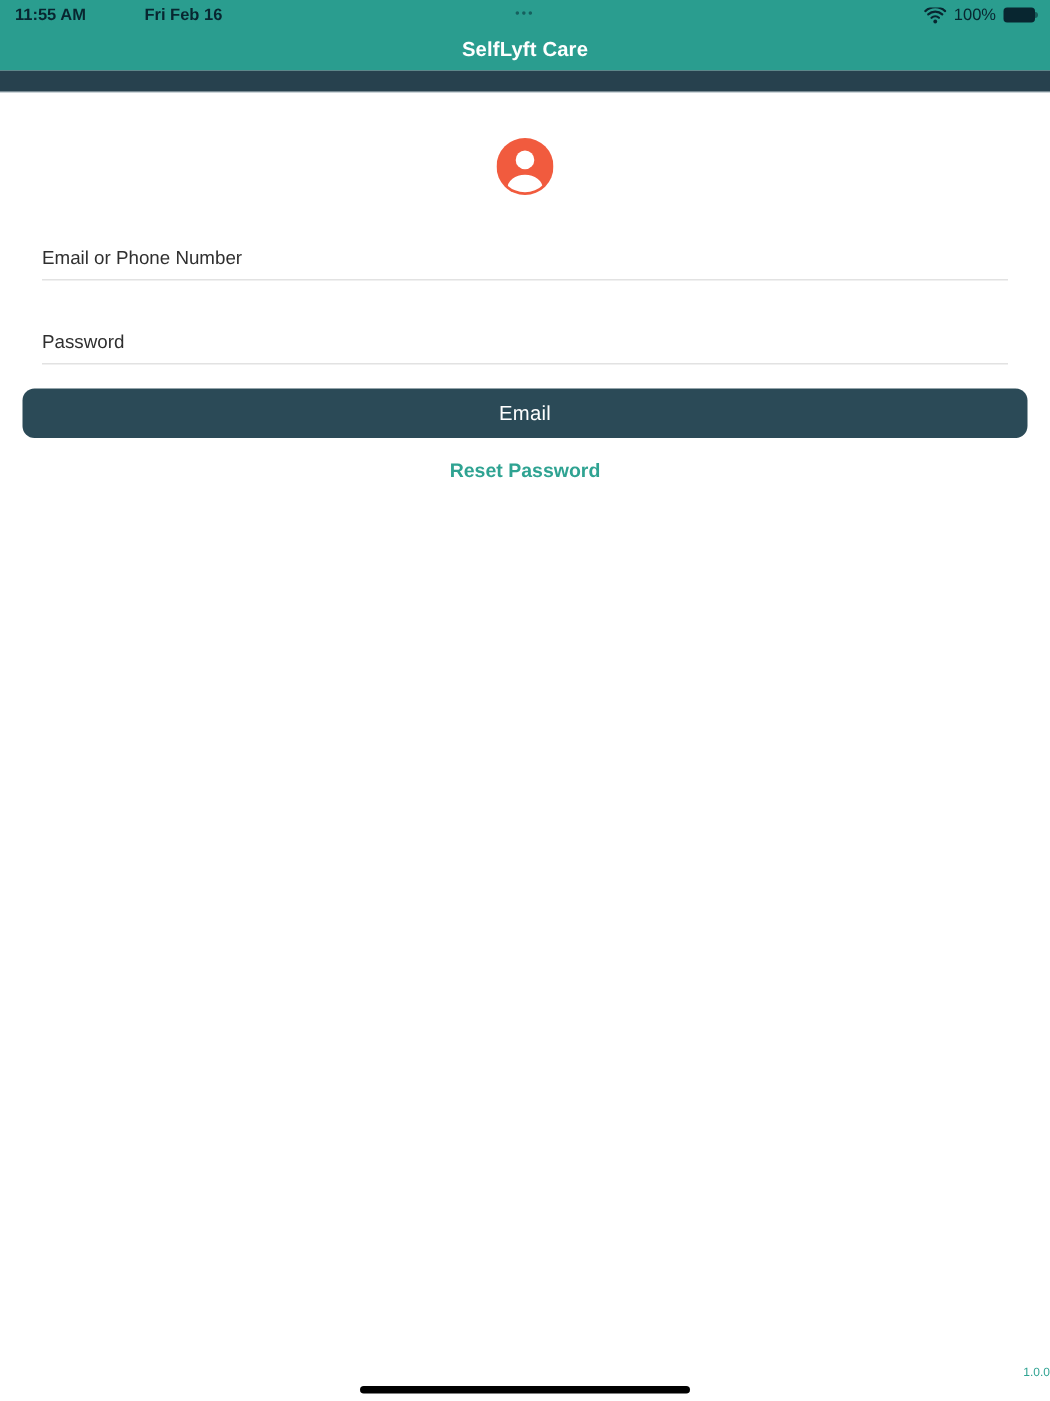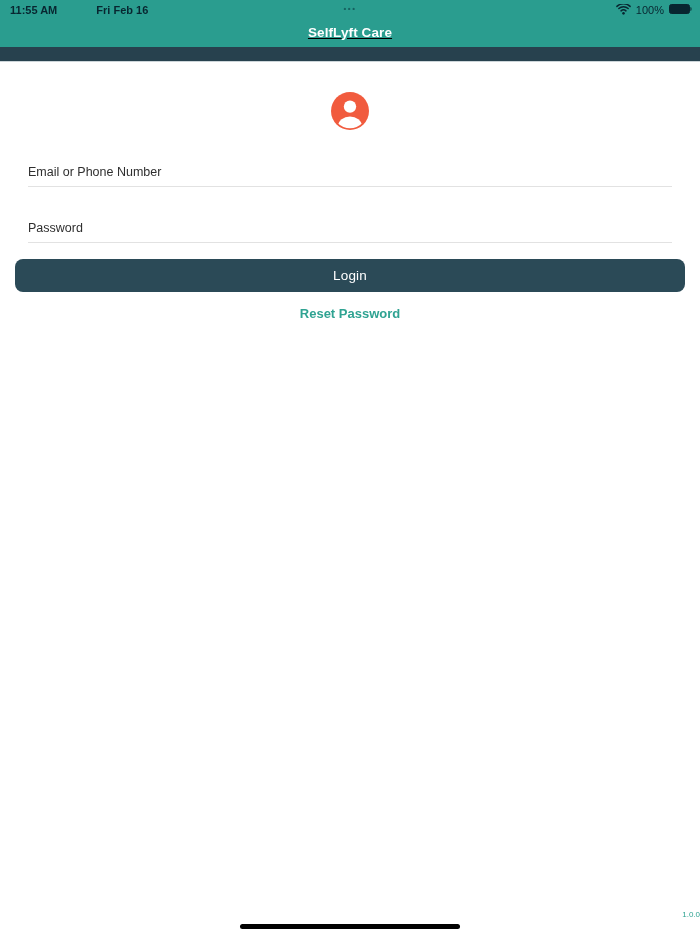--- a/index.html
+++ b/index.html
@@ -35,21 +35,21 @@
   .status-center {
     position: absolute;
     left: 50%;
     top: 4px;
     transform: translateX(-50%);
     font-size: 8px;
     font-weight: 700;
     letter-spacing: 1.5px;
     color: rgba(5, 45, 55, 0.55);
   }
-  .status-right { display: flex; gap: 5px; }
+  .status-right { display: flex; gap: 5px; align-items: center; }
   .battery-pct { font-weight: 500; font-size: 11px; }
   .wifi-icon svg { display: block; }
   .battery-icon {
     position: relative;
     width: 21px;
     height: 10px;
     border-radius: 2.5px;
     background: var(--status-text, #082630);
     border: 1px solid var(--status-text, #082630);
   }
@@ -62,21 +62,20 @@
     height: 4px;
     border-radius: 0 2px 2px 0;
     background: var(--status-text, #082630);
     opacity: 0.55;
   }
   .nav-bar {
     height: 30px;
     display: flex;
     align-items: center;
     justify-content: center;
-    text-decoration: underline;
   }
   .nav-title {
     color: var(--nav-title-text, #ffffff);
     font-size: 13.5px;
     font-weight: 700;
     letter-spacing: 0.1px;
   }
   .accent-strip {
     height: 15px;
     background: var(--accent-strip, #27414e);
@@ -211,21 +210,21 @@
     </div>
 
     <div class="field field-email">
       <input type="text" placeholder="Email or Phone Number" style="">
     </div>
 
     <div class="field field-password">
       <input type="password" placeholder="Password" style="">
     </div>
 
-    <button class="login-button">Login</button>
+    <button class="login-button">Email</button>
 
     <a class="reset-link">Reset Password</a>
 
   </main>
 
   <div class="app-version">1.0.0</div>
   <div class="home-indicator"></div>
 
 </div>
 

